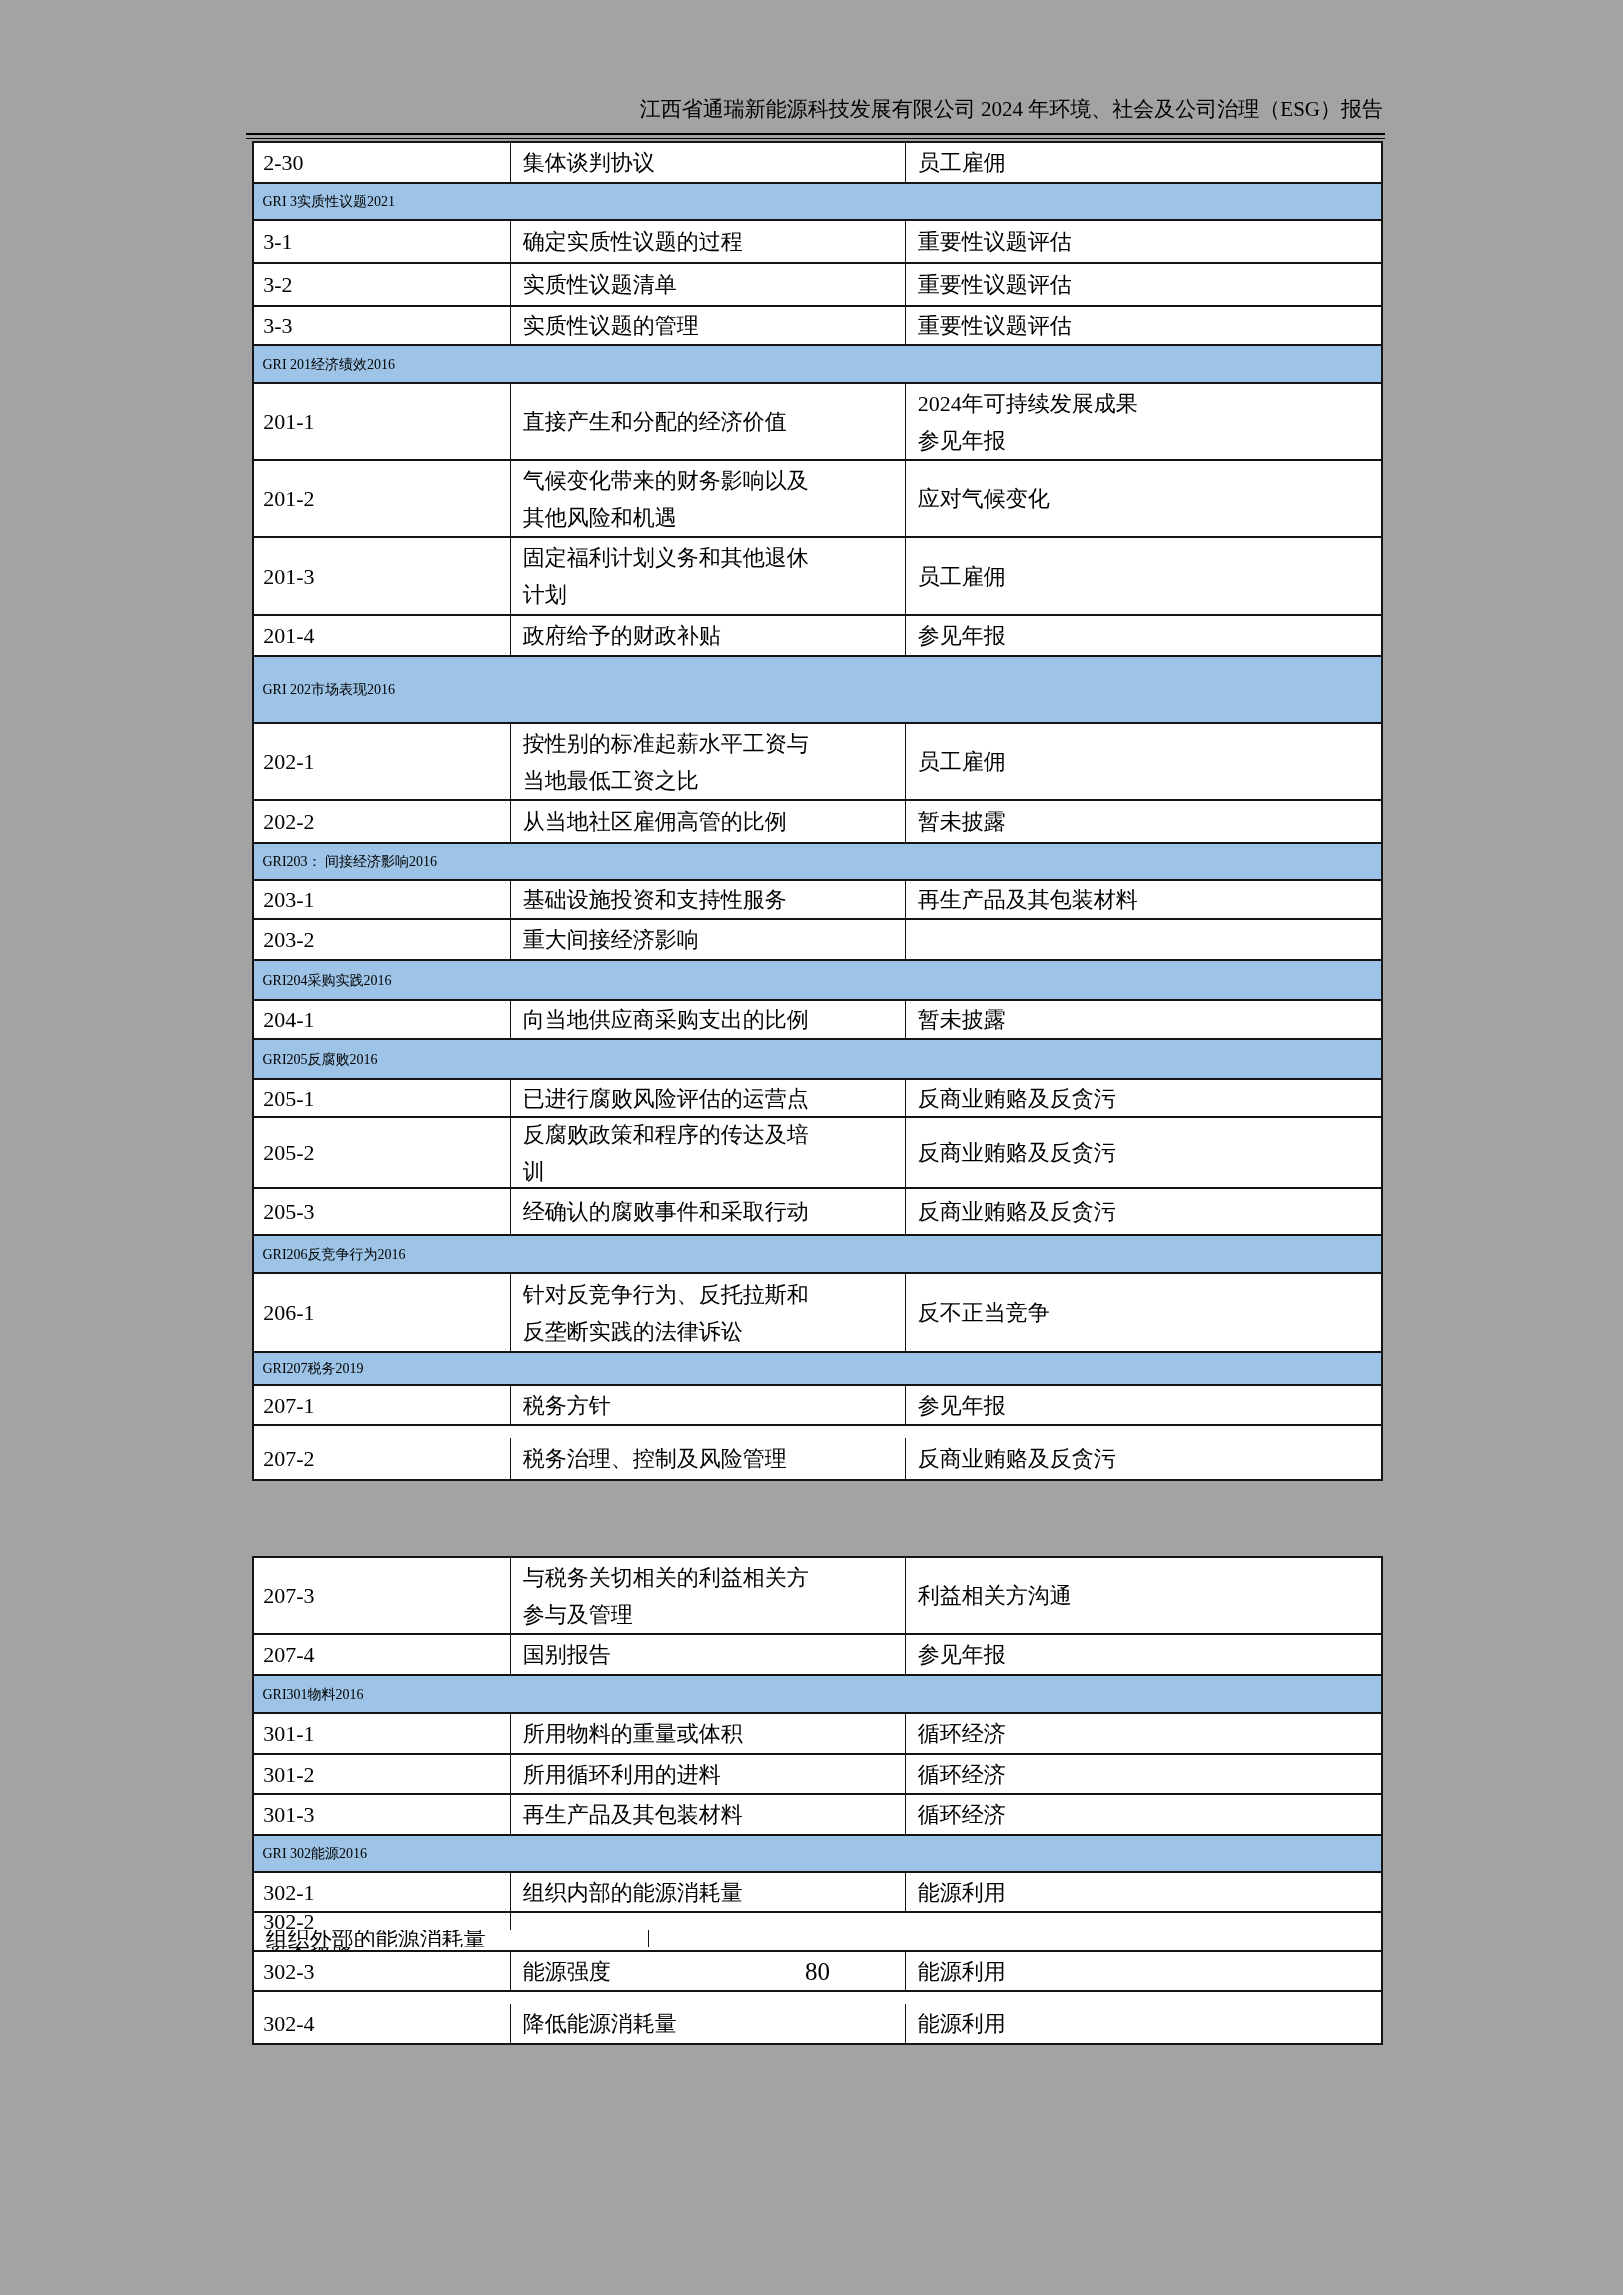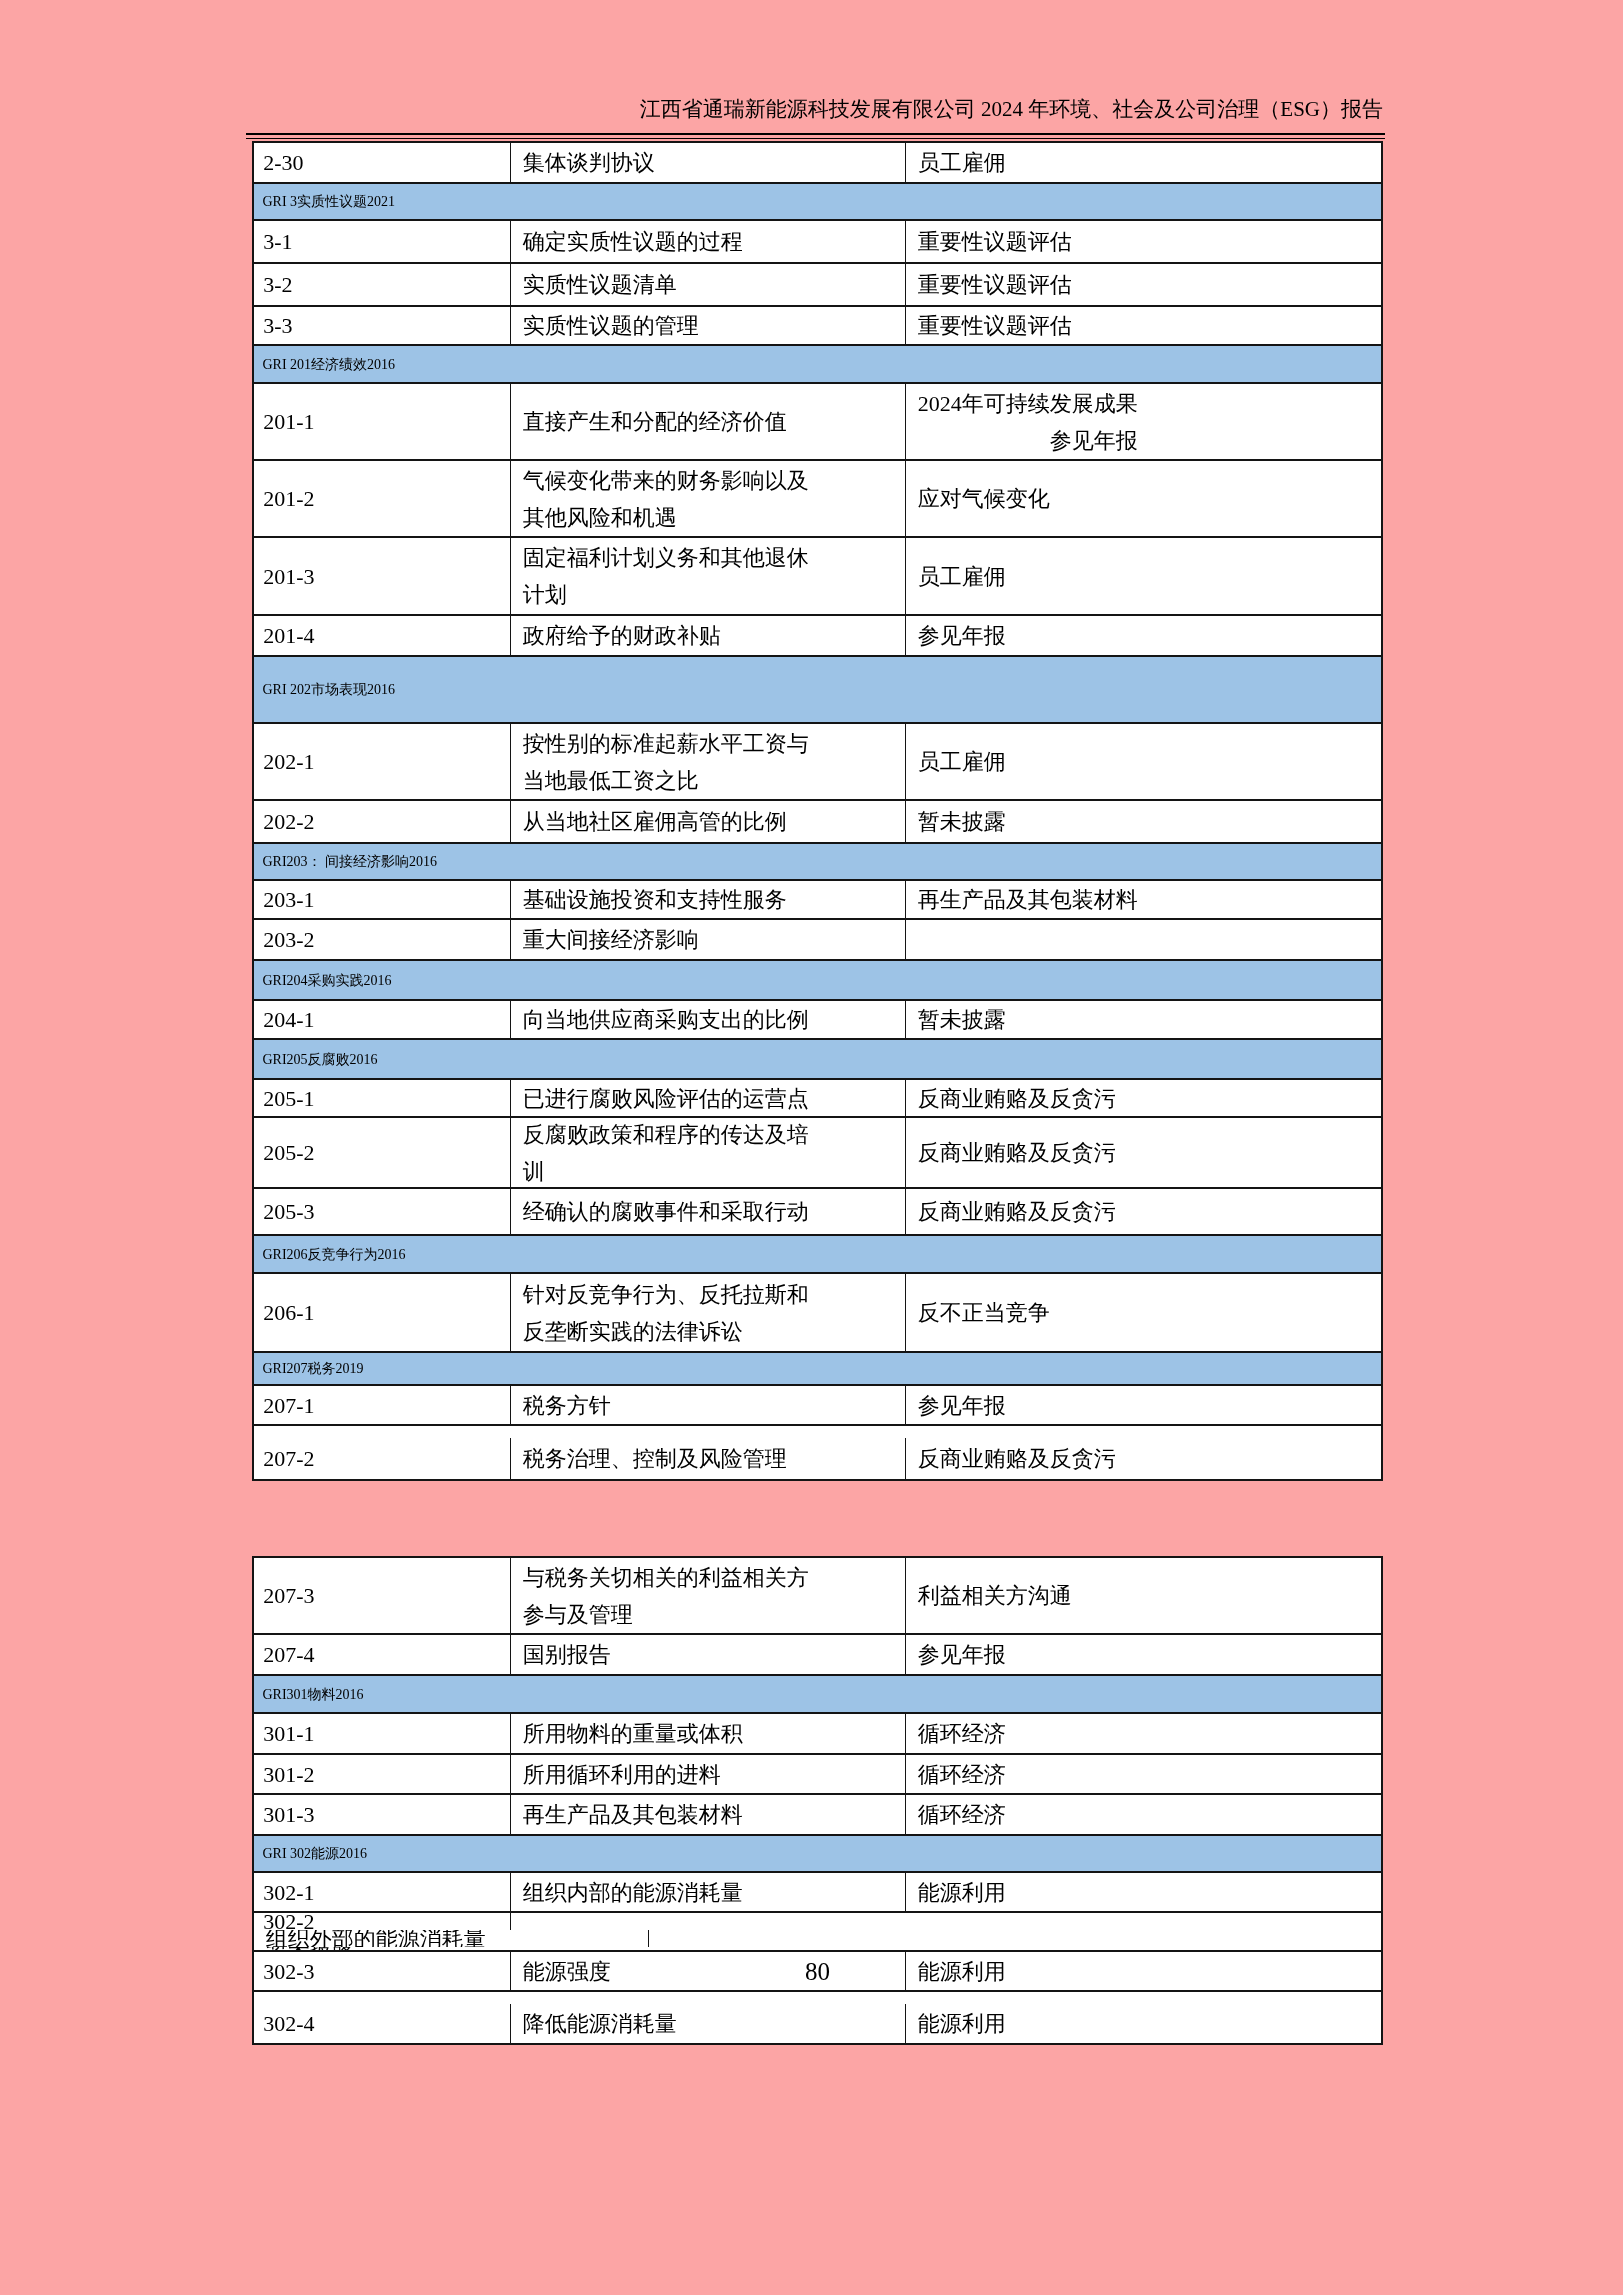--- a/index.html
+++ b/index.html
@@ -1,20 +1,20 @@
 <!DOCTYPE html>
 <html style="--section-bg: #9DC3E6; --border: #141414;font-size:10.5px"><head>
 <meta charset="utf-8">
 <style>
   html,body{margin:0;padding:0;background:#ffffff;}
   .page{
     position:relative;
     width:1623px;
     height:2295px;
-    background:#fca5a5;
+    background:#a3a3a3;
     font-family:"Liberation Serif","DejaVu Serif",serif;
     color:#000000;
     overflow:hidden;
   }
   .doc-header{
     position:absolute;
     top:96px;
     left:252px;
     width:1131px;
     text-align:right;
@@ -116,21 +116,21 @@
         <div class="cell response">重要性议题评估</div>
       </div>
       <div class="row item-row" style="height: 39px;">
         <div class="cell code">3-3</div>
         <div class="cell disclosure">实质性议题的管理</div>
         <div class="cell response">重要性议题评估</div>
       </div>
       <div class="row section-row" style="height: 38px;">
         <div class="section-label">GRI 201经济绩效2016</div>
       </div>
-      <div class="row item-row" style="height: 77px; text-align: right;">
+      <div class="row item-row" style="height: 77px;">
         <div class="cell code">201-1</div>
         <div class="cell disclosure">直接产生和分配的经济价值</div>
         <div class="cell response">2024年可持续发展成果
 参见年报</div>
       </div>
       <div class="row item-row" style="height: 77px;">
         <div class="cell code">201-2</div>
         <div class="cell disclosure">气候变化带来的财务影响以及
 其他风险和机遇</div>
         <div class="cell response">应对气候变化</div>

